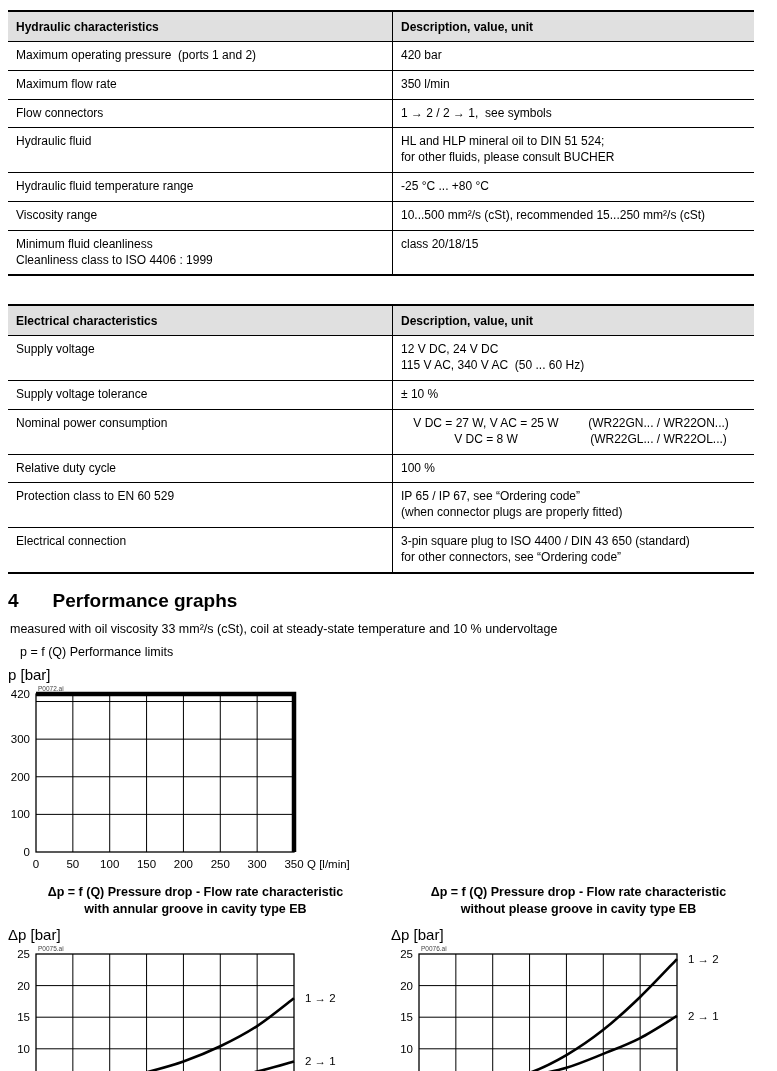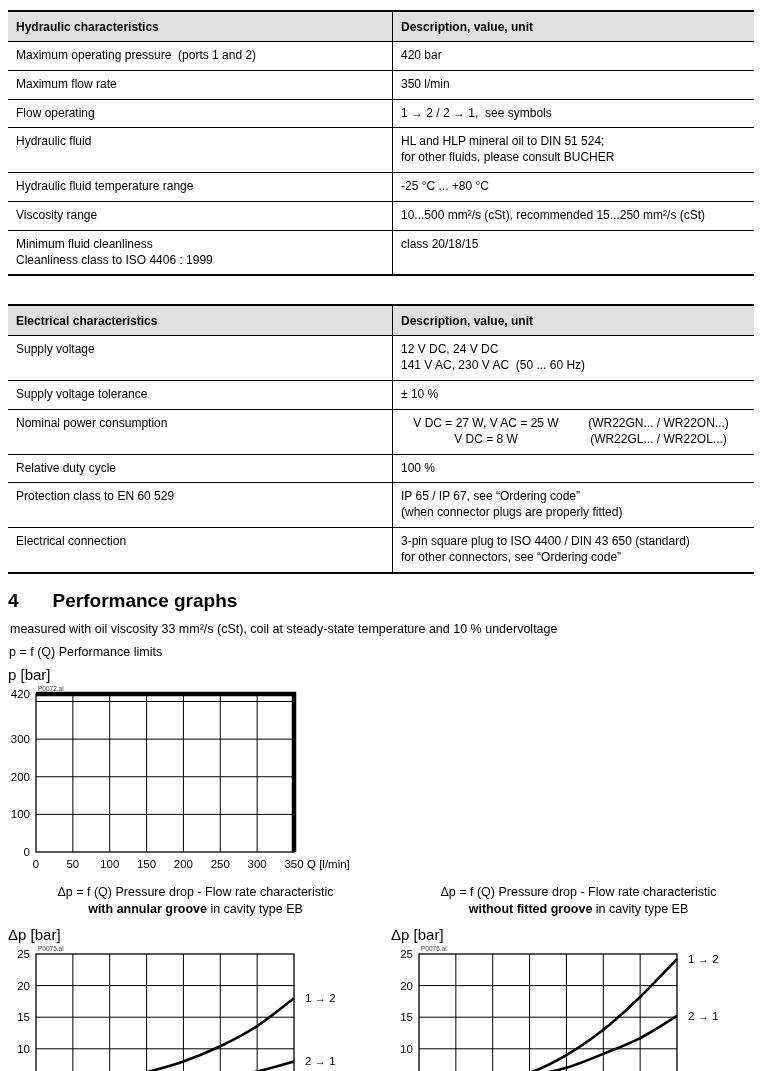--- a/index.html
+++ b/index.html
@@ -22,26 +22,26 @@
     padding:8px 8px 7px 8px;
   }
   .spec-table td{
     font-size:12px;padding:6px 8px;vertical-align:top;line-height:1.32;
   }
   .cell-line{white-space:pre-wrap;}
   .split-line{display:grid;grid-template-columns:170px 1fr;text-align:center;}
   
   .section-heading{margin-top:16px;display:flex;gap:34px;font-size:19px;font-weight:bold;}
   .intro{margin:10px 0 0 2px;font-size:12.5px;}
-  .caption{margin:9px 0 0 1px;font-size:12.5px;}
+  .caption{margin:9px 0 0 12px;font-size:12.5px;}
   .y-unit{margin:7px 0 1px 0;font-size:15px;}
   
   .bottom-charts{display:flex;gap:8px;margin-top:10px;}
   .chart-col{width:377px;}
-  .chart-title{font-size:12.5px;text-align:center;line-height:1.4;margin-bottom:2px;}
+  .chart-title{font-size:12.5px;text-align:center;line-height:1.4;margin-bottom:2px;font-weight:bold;}
   svg{font-family:"Liberation Sans",sans-serif;display:block;}
   svg text.tick{font-size:11.5px;fill:#000;}
   svg text.legend{font-size:11.5px;fill:#000;}
   svg text.wm{font-size:6.5px;fill:#444;}
 </style>
 </head>
 <body>
 
 <div class="page">
 
@@ -64,21 +64,21 @@
         <tr>
           <td>
             <div class="cell-line">Maximum flow rate</div>
           </td>
           <td>
             <div class="cell-line">350 l/min</div>
           </td>
         </tr>
         <tr>
           <td>
-            <div class="cell-line">Flow operating</div>
+            <div class="cell-line">Flow connectors</div>
           </td>
           <td>
             <div class="cell-line">1 → 2 / 2 → 1,  see symbols</div>
           </td>
         </tr>
         <tr>
           <td>
             <div class="cell-line">Hydraulic fluid</div>
           </td>
           <td>
@@ -121,21 +121,21 @@
           <th>Description, value, unit</th>
         </tr>
       </thead>
       <tbody>
         <tr>
           <td>
             <div class="cell-line">Supply voltage</div>
           </td>
           <td>
             <div class="cell-line">12 V DC, 24 V DC</div>
-            <div class="cell-line">141 V AC, 230 V AC  (50 ... 60 Hz)</div>
+            <div class="cell-line">115 V AC, 340 V AC  (50 ... 60 Hz)</div>
           </td>
         </tr>
         <tr>
           <td>
             <div class="cell-line">Supply voltage tolerance</div>
           </td>
           <td>
             <div class="cell-line">± 10 %</div>
           </td>
         </tr>
@@ -258,21 +258,21 @@
           <path d="M28,149.672C34.142857142857146,148.61866666666666,52.57142857142858,145.564,64.85714285714286,143.352C77.14285714285714,141.14000000000001,89.42857142857143,138.928,101.71428571428571,136.4C113.99999999999999,133.872,126.28571428571428,131.344,138.57142857142856,128.184C150.85714285714283,125.024,163.14285714285714,121.75866666666667,175.42857142857142,117.44C187.7142857142857,113.12133333333333,200,108.17066666666666,212.28571428571428,102.27199999999999C224.57142857142856,96.37333333333332,236.85714285714286,90.05333333333331,249.14285714285714,82.04799999999999C261.42857142857144,74.04266666666666,279.85714285714283,58.87466666666667,286,54.24000000000001" fill="none" stroke="#000" stroke-width="2.6" stroke-linejoin="miter" stroke-linecap="butt"></path>
           <text x="297" y="58.24000000000001" class="legend">1 → 2</text>
           <path d="M28,150.304C34.142857142857146,150.09333333333333,52.57142857142858,149.56666666666666,64.85714285714286,149.04C77.14285714285714,148.51333333333332,89.42857142857143,147.98666666666668,101.71428571428571,147.144C113.99999999999999,146.30133333333333,126.28571428571428,145.14266666666668,138.57142857142856,143.984C150.85714285714283,142.82533333333333,163.14285714285714,141.66666666666669,175.42857142857142,140.192C187.7142857142857,138.71733333333333,200,137.24266666666665,212.28571428571428,135.136C224.57142857142856,133.02933333333334,236.85714285714286,130.50133333333332,249.14285714285714,127.55199999999999C261.42857142857144,124.60266666666666,279.85714285714283,119.12533333333333,286,117.44" fill="none" stroke="#000" stroke-width="2.6" stroke-linejoin="miter" stroke-linecap="butt"></path>
           <text x="297" y="121.44" class="legend">2 → 1</text>
         </svg>
     </div>
 
     <div class="chart-col">
       <div class="chart-title">
         <div>Δp = f (Q) Pressure drop - Flow rate characteristic</div>
-        <div><b>without fitted groove</b><span> in cavity type EB</span></div>
+        <div><b>without please groove</b><span> in cavity type EB</span></div>
       </div>
       <div class="y-unit">Δp [bar]</div>
       <svg width="375" height="190" viewBox="0 0 375 190">
           <line x1="64.85714285714286" y1="10" x2="64.85714285714286" y2="168" stroke="#000" stroke-width="1"></line>
           <line x1="101.71428571428571" y1="10" x2="101.71428571428571" y2="168" stroke="#000" stroke-width="1"></line>
           <line x1="138.57142857142856" y1="10" x2="138.57142857142856" y2="168" stroke="#000" stroke-width="1"></line>
           <line x1="175.42857142857142" y1="10" x2="175.42857142857142" y2="168" stroke="#000" stroke-width="1"></line>
           <line x1="212.28571428571428" y1="10" x2="212.28571428571428" y2="168" stroke="#000" stroke-width="1"></line>
           <line x1="249.14285714285714" y1="10" x2="249.14285714285714" y2="168" stroke="#000" stroke-width="1"></line>
           <line x1="28" y1="136.4" x2="286" y2="136.4" stroke="#000" stroke-width="1"></line>

